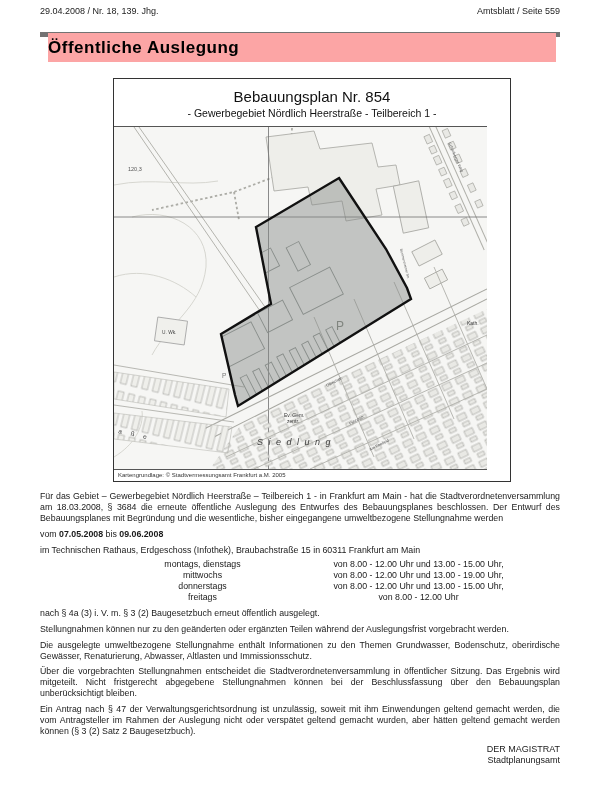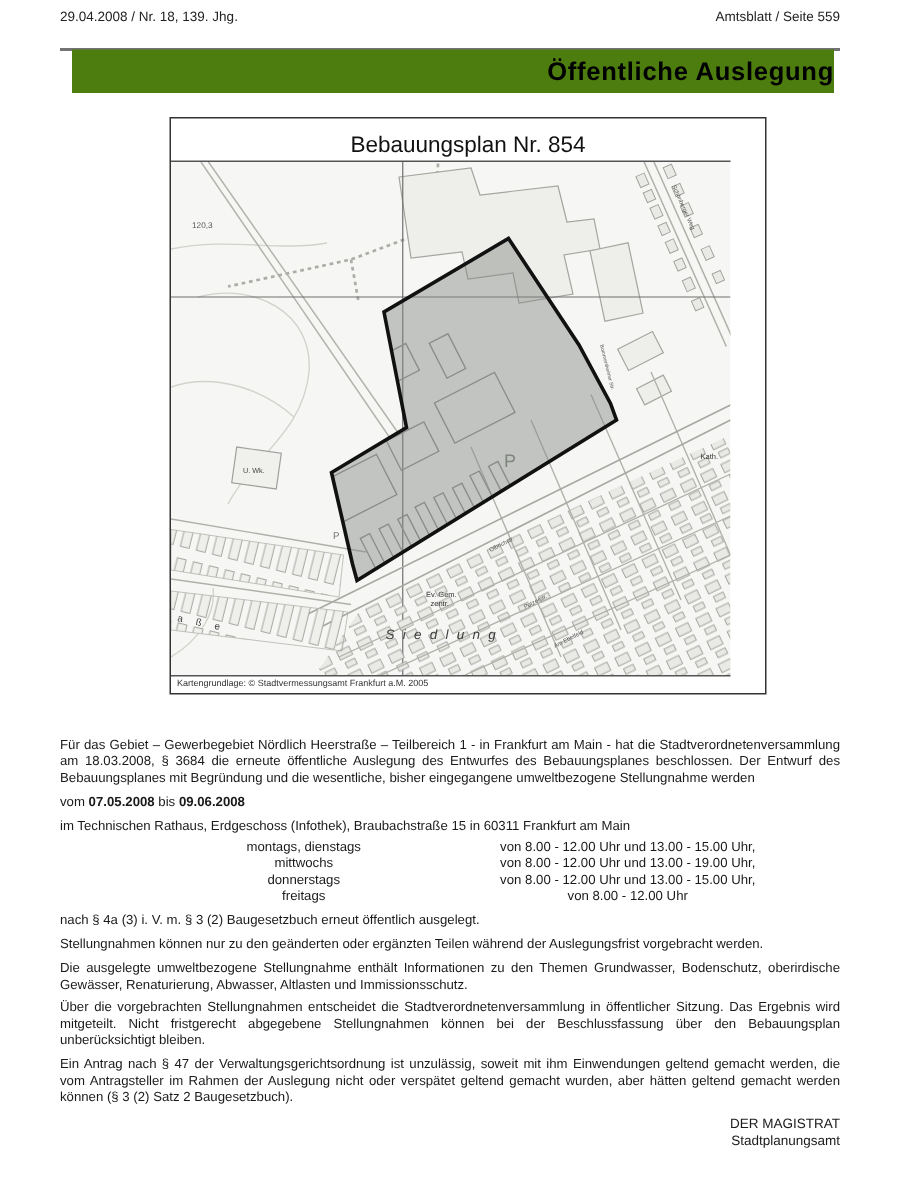--- a/index.html
+++ b/index.html
@@ -5,25 +5,25 @@
   html,body{margin:0;padding:0;}
   body{
     width:600px;height:800px;background:#ffffff;
     font-family:"Liberation Sans","DejaVu Sans",sans-serif;
     color:#1a1a1a;overflow:hidden;
   }
   .page{width:600px;height:800px;position:relative;}
   
   .hdr{position:absolute;top:6px;left:40px;right:40px;
        display:flex;justify-content:space-between;
-       font-size:9px;color:#222;border-bottom:2px solid #737373;
+       font-size:9px;color:#222;border-bottom:5px solid #737373;
        padding-bottom:16px;}
   
   .banner{position:absolute;top:33px;left:48px;right:44px;height:29px;
-          background:#4d7c0f;display:flex;align-items:center;justify-content:flex-end;padding-left:48px;}
+          background:#fca5a5;display:flex;align-items:center;justify-content:flex-start;}
   .banner span{font-size:17px;font-weight:bold;color:#000;letter-spacing:.5px;}
   
   .mapbox{position:absolute;top:78px;left:113px;width:398px;
           border:1px solid #333;background:#fff;box-sizing:border-box;}
   .maptitle{text-align:center;font-size:15px;color:#111;margin:9px 4px 2px;}
   .mapsub{text-align:center;font-size:10.5px;color:#111;margin:0 4px 7px;}
   .mapimg{display:block;border-top:1px solid #555;border-bottom:1px solid #555;}
   .mapcap{font-size:6px;color:#333;padding:2px 4px 3px;}
   
   .copy{position:absolute;top:491px;left:40px;right:40px;font-size:8.8px;line-height:1.24;}
@@ -44,20 +44,21 @@
     <span>29.04.2008 / Nr. 18, 139. Jhg.</span>
     <span>Amtsblatt / Seite 559</span>
   </div>
 
   <div class="banner">
     <span>Öffentliche Auslegung</span>
   </div>
 
   <div class="mapbox">
     <div class="maptitle">Bebauungsplan Nr. 854</div>
+    <div class="mapsub">- Gewerbegebiet Nördlich Heerstraße - Teilbereich 1 -</div>
 
     <svg class="mapimg" width="373" height="342" viewBox="0 0 373 342" xmlns="http://www.w3.org/2000/svg">
       <defs>
         <pattern id="houses" width="15" height="17" patternUnits="userSpaceOnUse" patternTransform="rotate(-26)">
           <rect x="1" y="2" width="9" height="6" fill="#e9e9e5" stroke="#9d9d98" stroke-width="0.6"></rect>
           <rect x="3" y="11" width="7" height="4" fill="#e9e9e5" stroke="#9d9d98" stroke-width="0.6"></rect>
         </pattern>
         <pattern id="garages" width="11" height="42" patternUnits="userSpaceOnUse" patternTransform="rotate(14)">
           <rect x="2" y="3" width="6" height="34" fill="#efefeb" stroke="#9d9d98" stroke-width="0.6"></rect>
         </pattern>

